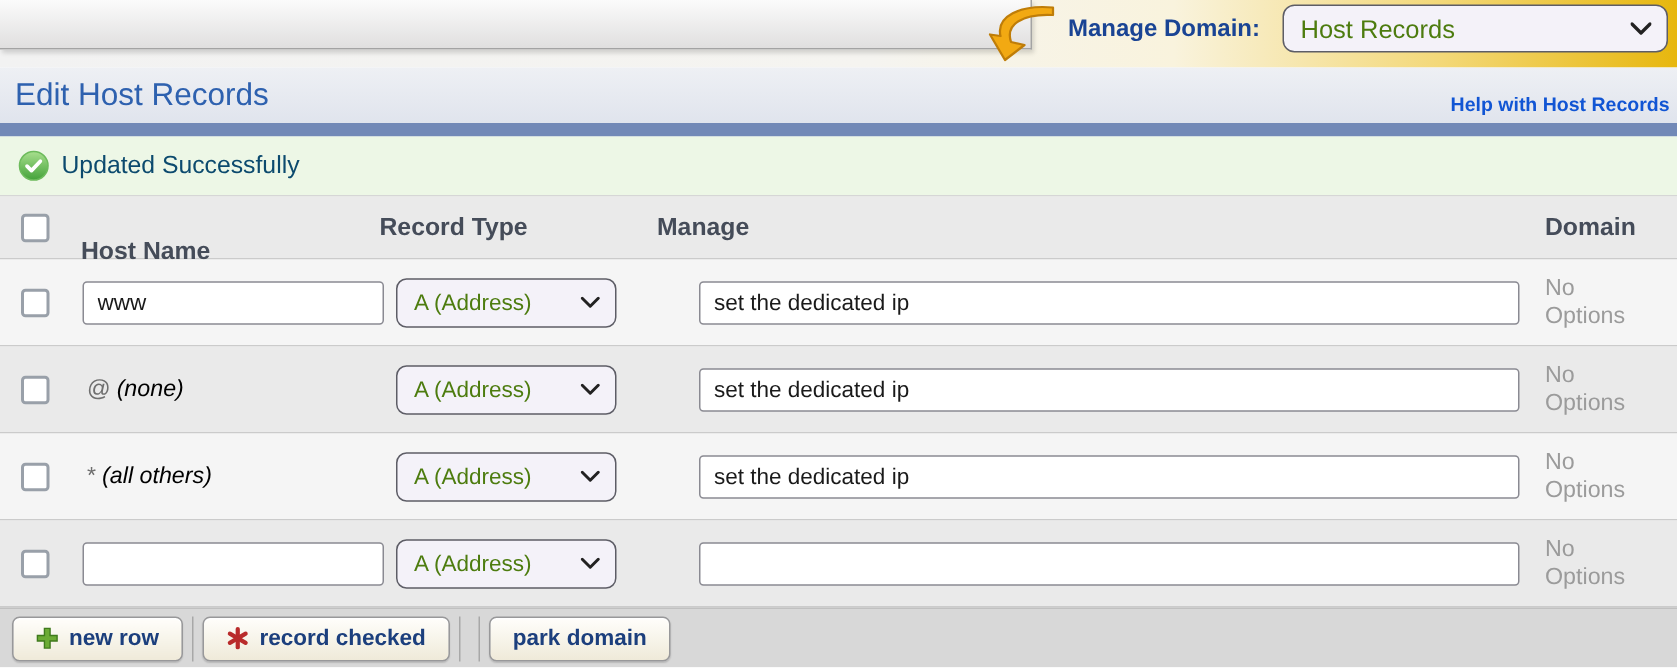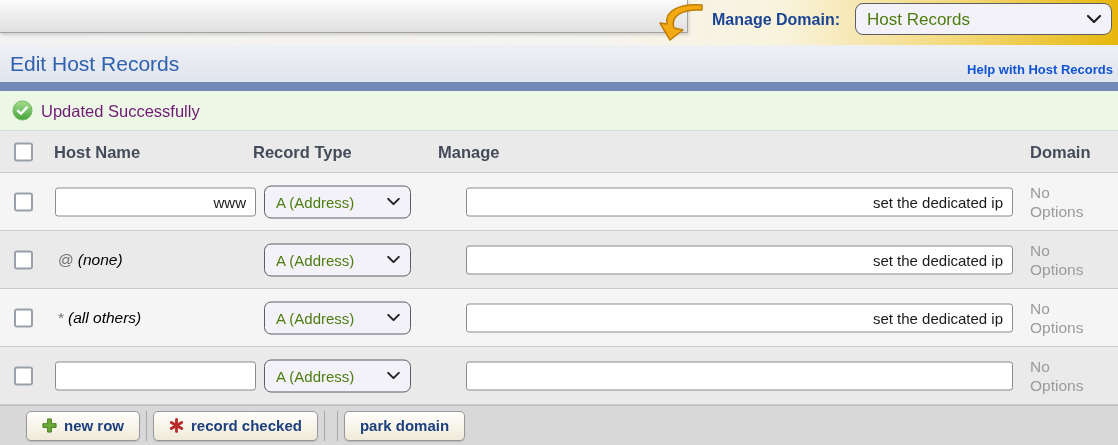--- a/index.html
+++ b/index.html
@@ -34,60 +34,60 @@
   .help-link { position: absolute; right: 5px; bottom: 5px; font-size: 13px; font-weight: bold;
     color: #1155d4; text-decoration: none; white-space: nowrap; }
 
   .divider { position: absolute; left: 0; top: 82px; width: 1118px; height: 9px; background: #7289b7; }
 
   
   .status-bar { position: absolute; left: 0; top: 91px; width: 1118px; height: 40px;
     background: #edf7e6; border-bottom: 1px solid #d6d6d6; }
   .check-icon { position: absolute; left: 12px; top: 9px; width: 21px; height: 21px; }
   .status-msg { position: absolute; left: 41px; top: 50%; transform: translateY(-50%);
-    font-size: 16.5px; color: #701a75; }
+    font-size: 16.5px; color: #0c4a6e; }
 
   
   .thead { position: absolute; left: 0; top: 131px; width: 1118px; height: 42px;
     background: #eaeaea; border-bottom: 1px solid #cbcbcb; }
   .col { position: absolute; top: 50%; transform: translateY(-50%);
     font-weight: bold; font-size: 16.5px; color: #454c59; white-space: nowrap; }
-  .col-host { left: 54px; } .col-type { left: 253px; } .col-addr { left: 438px; } .col-opts { left: 1030px; }
+  .col-host { left: 54px; margin-top: 16px; } .col-type { left: 253px; } .col-addr { left: 438px; } .col-opts { left: 1030px; }
 
   .row { position: absolute; left: 0; width: 1118px; height: 58px; border-bottom: 1px solid #cbcbcb; }
   .r0 { top: 173px; background: #f5f5f5; }
   .r1 { top: 231px; background: #eaeaea; }
   .r2 { top: 289px; background: #f5f5f5; }
   .r3 { top: 347px; background: #eaeaea; }
 
   .cb { appearance: none; -webkit-appearance: none; position: absolute; left: 14px; top: 50%;
     transform: translateY(-50%); width: 19px; height: 19px; margin: 0;
     border: 2px solid #99a0a9; border-radius: 3px; background: #fff; cursor: pointer; }
 
   .text-input { position: absolute; top: 50%; transform: translateY(-50%); height: 29px;
     border: 1px solid #8a8a92; border-radius: 3px; background: #fff;
-    font-family: "Liberation Sans", sans-serif; font-size: 15px; color: #1a1a1a; padding: 0 9px; text-align: right; }
+    font-family: "Liberation Sans", sans-serif; font-size: 15px; color: #1a1a1a; padding: 0 9px; }
   .host-input { left: 55px; width: 201px; }
   .addr-input { left: 466px; width: 547px; }
 
   .host-label { position: absolute; left: 58px; top: 50%; transform: translateY(-50%);
     font-size: 15.5px; white-space: nowrap; }
   .host-sym { color: #6f6f6f; }
   .host-note { color: #000000; margin-left: 4px; font-style: italic; }
 
   .row-select-wrap { left: 264px; top: 50%; transform: translateY(-50%); width: 147px; height: 33px; }
   .row-select-wrap select { font-size: 15px; border-radius: 7px; border-width: 1.4px; }
 
   .no-opts { position: absolute; left: 1030px; top: 50%; transform: translateY(-50%);
     width: 68px; font-size: 15.5px; line-height: 1.25; color: #9b9b9b; }
 
   
   .actions { position: absolute; left: 0; top: 405px; width: 1118px; height: 40px;
     background: #d8d8d8; border-top: 1px solid #c0c0c0;
-    display: flex; align-items: center; padding-left: 26px; }
+    display: flex; align-items: center; padding-left: 8px; }
   .btn { display: inline-flex; align-items: center; gap: 7px; height: 30px; padding: 0 15px;
     background: linear-gradient(180deg, #fffefb, #efead9);
     border: 1px solid #98989a; border-radius: 5px;
     font-family: "Liberation Sans", sans-serif; font-size: 15px; font-weight: bold; color: #1c3f7d;
     cursor: pointer; box-shadow: inset 0 1px 0 #fff, 0 1px 1px rgba(0,0,0,0.15); white-space: nowrap; }
   .btn .ico { display: flex; }
   .sep { width: 1px; height: 30px; background: #a8a8a8; margin: 0 6px; }
 </style>
 </head>
 <body>

